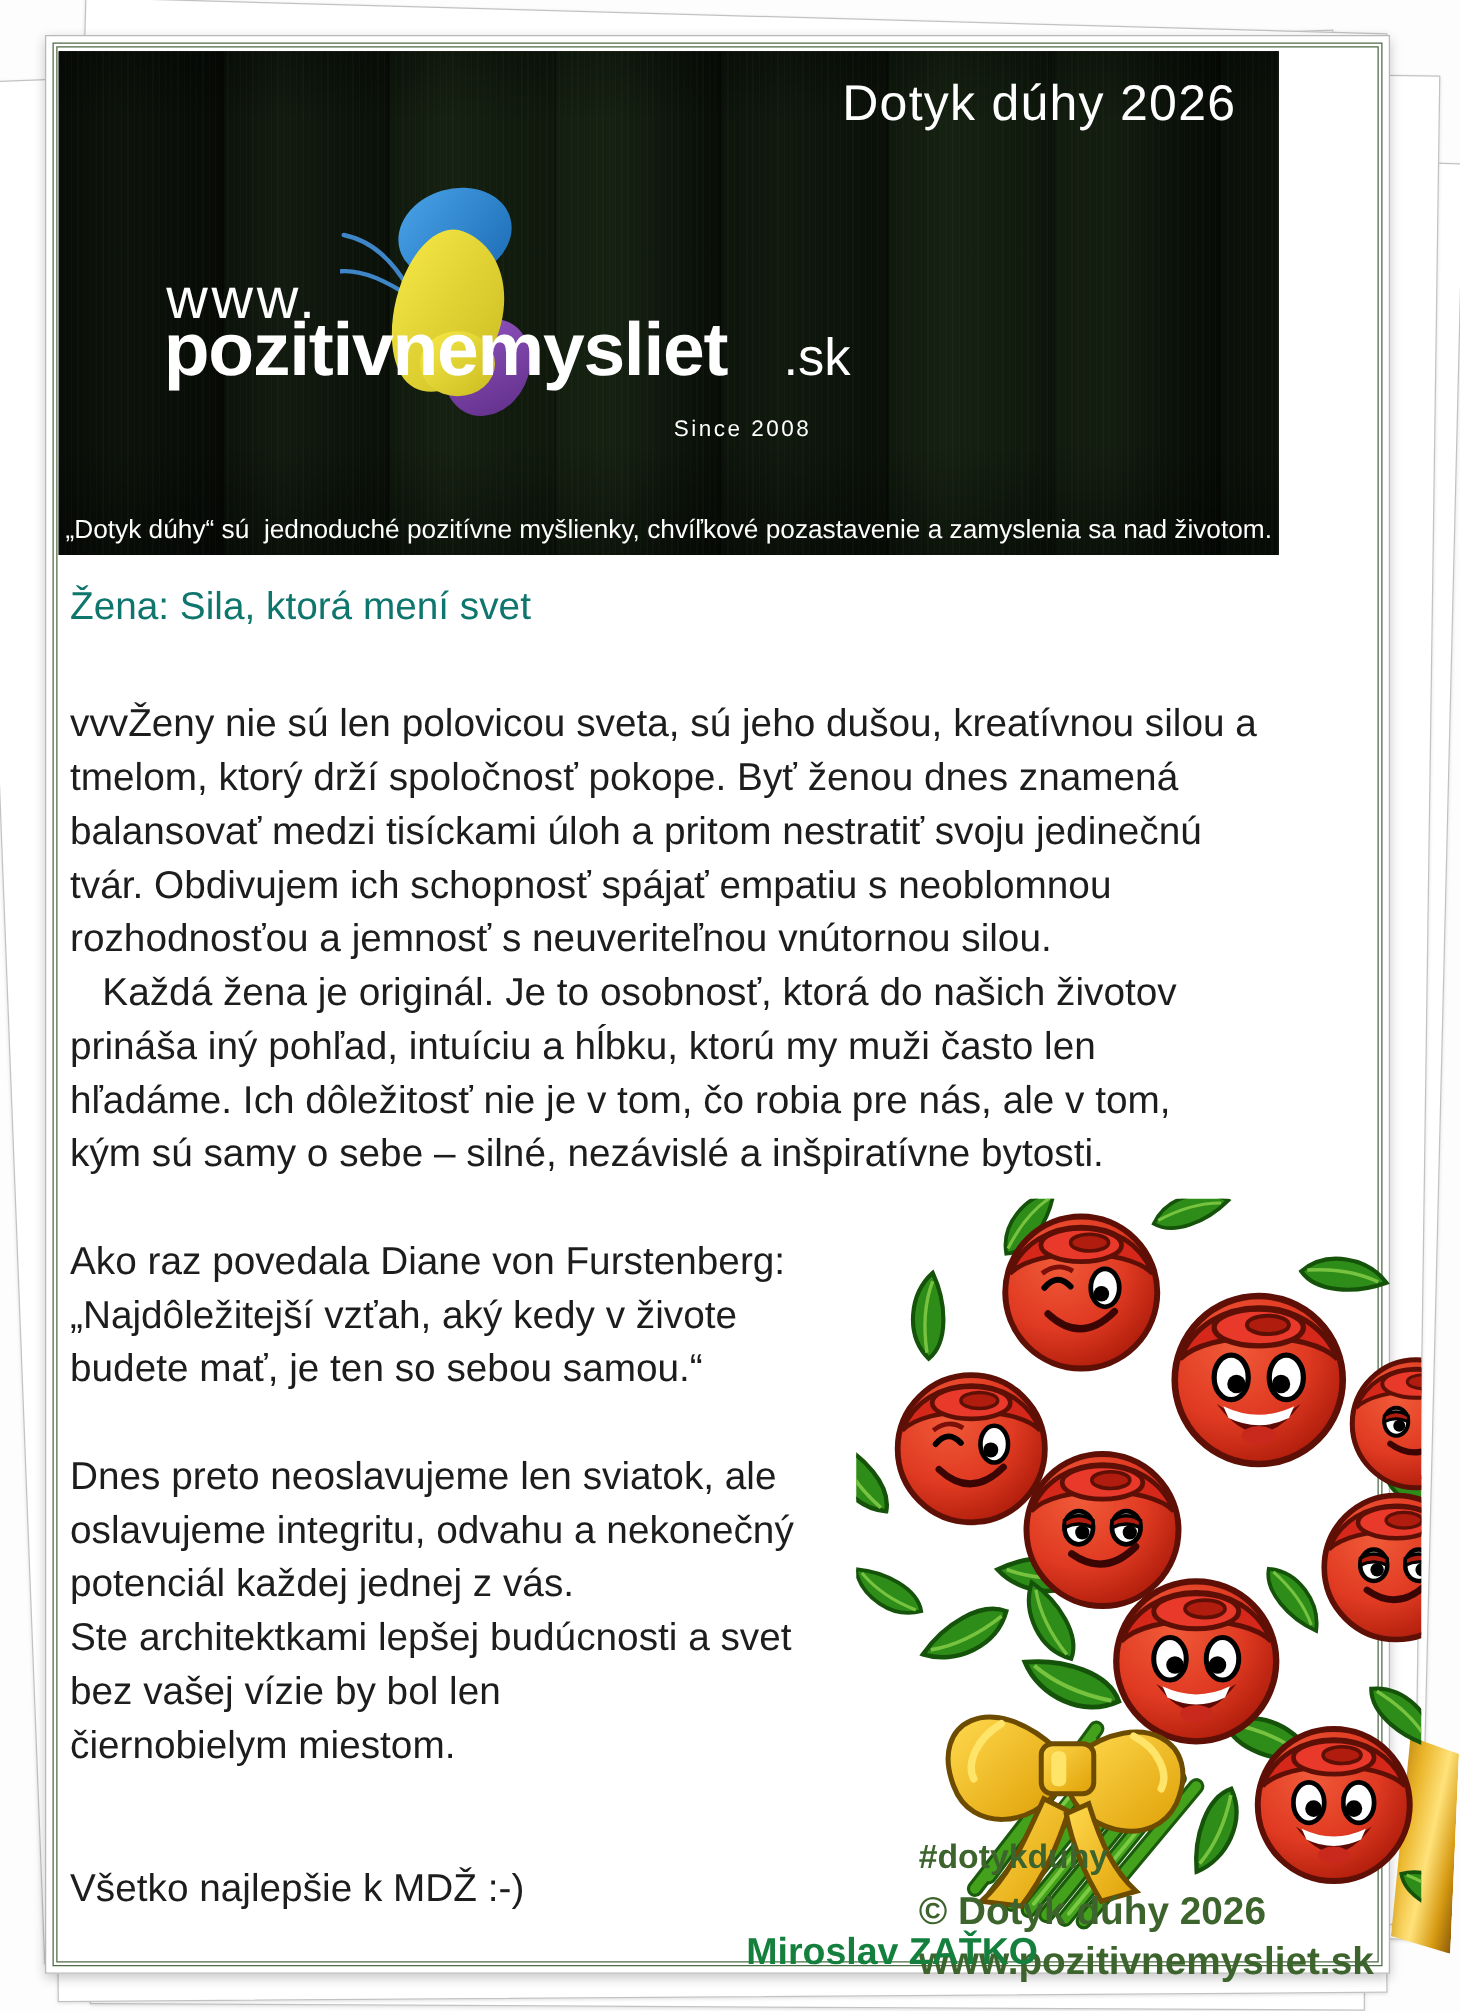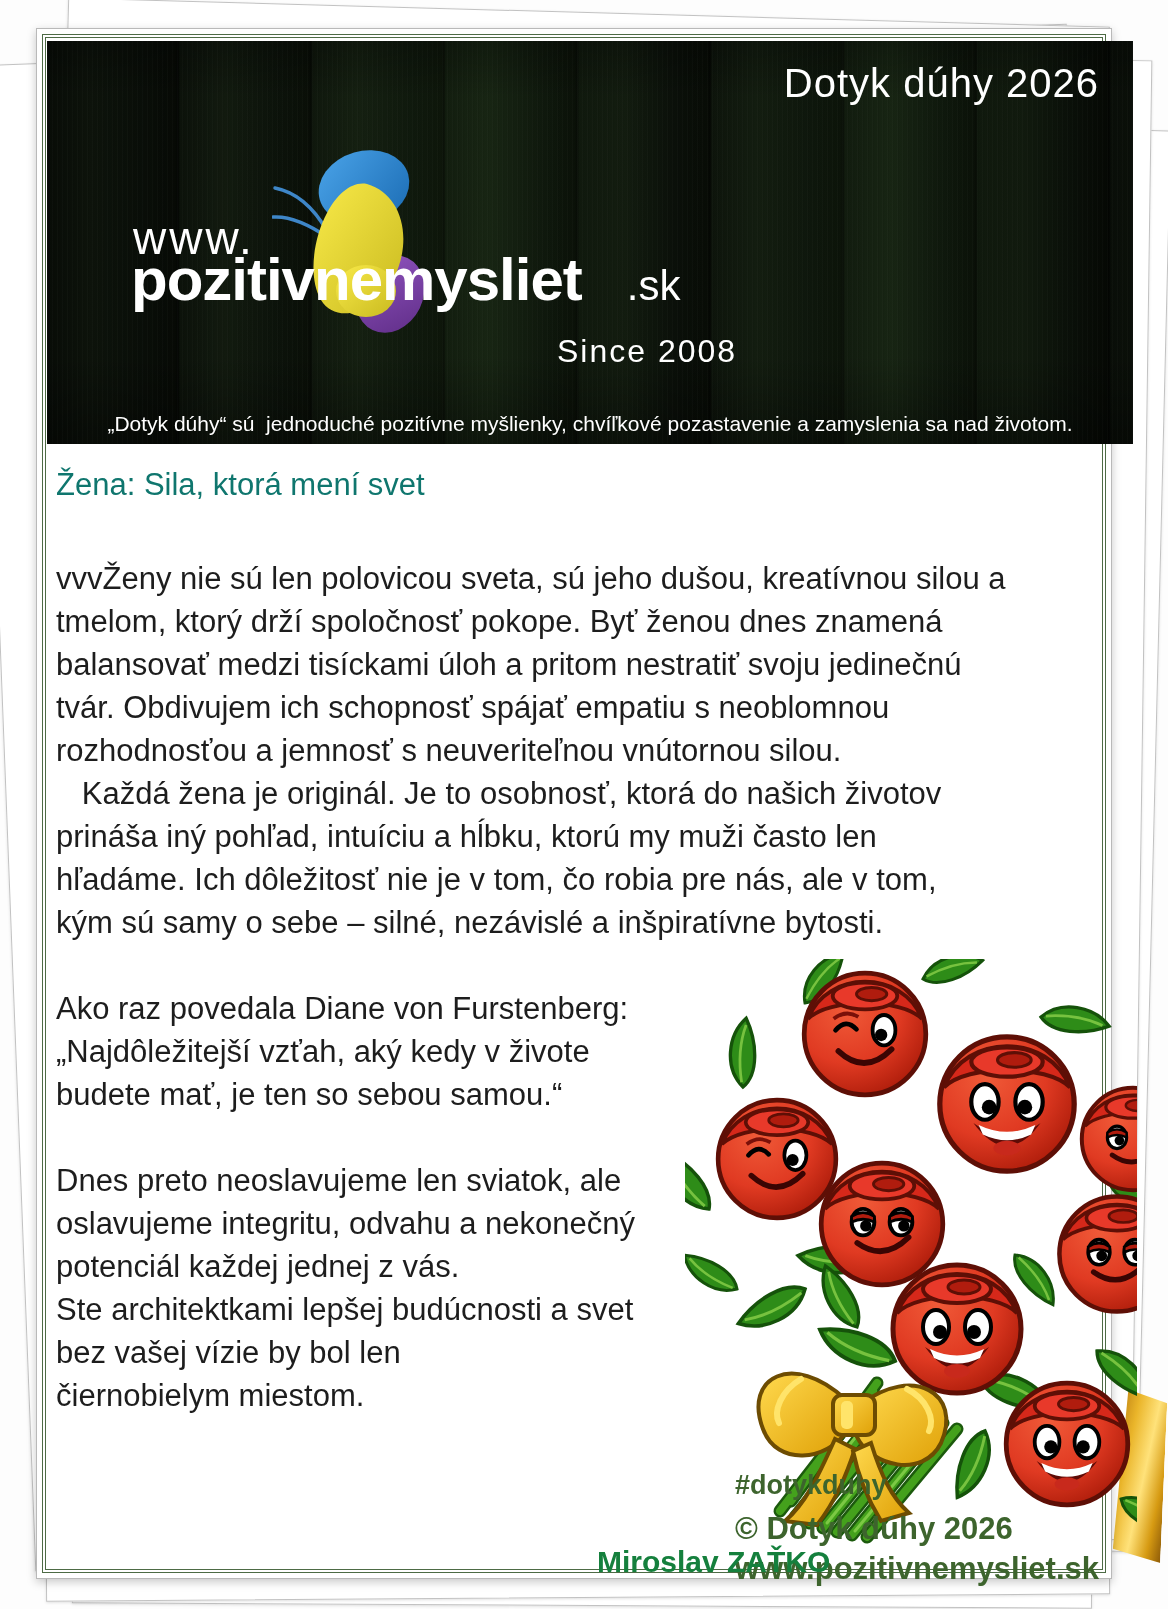--- a/index.html
+++ b/index.html
@@ -23,33 +23,33 @@
   .sheet-bot1{left:46px;top:1568px;width:1062px;height:28px;transform:rotate(-.4deg);z-index:2;}
   .sheet-bot2{left:72px;top:1584px;width:1018px;height:20px;transform:rotate(.3deg);z-index:1;}
 
   
   .main-sheet{position:absolute;left:36px;top:28px;width:1074px;height:1549px;background:#fff;
     border:1px solid #b9b9b9;box-shadow:0 3px 9px rgba(0,0,0,.22);z-index:10;}
   .frame{position:absolute;inset:5px;border:1px solid #4d6b45;pointer-events:none;}
   .frame-inner{position:absolute;inset:2px;border:1px solid #4d6b45;}
 
   
-  .header-wood{position:absolute;left:10px;top:12px;width:1086px;height:403px;overflow:hidden;
+  .header-wood{position:absolute;left:10px;top:12px;width:976px;height:403px;overflow:hidden;
     background:
       repeating-linear-gradient(90deg,rgba(255,255,255,.02) 0 1px,rgba(0,0,0,.05) 1px 2px,transparent 2px 5px),
       linear-gradient(180deg,rgba(0,0,0,.28) 0%,rgba(0,0,0,0) 14%,rgba(0,0,0,0) 78%,rgba(0,0,0,.38) 100%),
       linear-gradient(90deg,rgba(0,0,0,.42) 0%,rgba(0,0,0,.05) 17%,rgba(42,74,32,.20) 40%,rgba(0,0,0,.12) 58%,rgba(46,82,36,.16) 78%,rgba(0,0,0,.38) 100%),
       repeating-linear-gradient(90deg,#0e150c 0px,#131c10 45px,#0b110a 100px,#080c06 128px,#040603 131px,#0e150c 133px),
       #0c120b;}
   .header-title{position:absolute;right:34px;top:20px;color:#fff;font-size:40px;letter-spacing:1px;}
   .butterfly{position:absolute;left:225px;top:98px;}
   .logo-www{position:absolute;left:86px;top:170px;color:#fff;font-size:46px;letter-spacing:3px;}
   .logo-brand{position:absolute;left:84px;top:204px;color:#fff;font-size:60px;font-weight:700;letter-spacing:-1px;white-space:nowrap;}
   .logo-brand .tld{font-size:42px;font-weight:400;letter-spacing:0;margin-left:45px;}
-  .logo-since{position:absolute;left:510px;top:292px;color:#fff;font-size:32px;letter-spacing:2px;text-align:right;}
+  .logo-since{position:absolute;left:492px;top:292px;color:#fff;font-size:18px;letter-spacing:2px;text-align:right;}
   .tagline{position:absolute;left:0;bottom:8px;width:100%;text-align:center;color:#fff;font-size:21px;white-space:pre-wrap;}
 
   
   .article-title{position:absolute;left:19px;top:438px;color:#0f766e;font-size:31px;}
   .para{position:absolute;left:19px;color:#1d1d1d;font-size:31px;line-height:43px;white-space:pre-wrap;}
   .p1{top:528px;width:1040px;}
   .p2{top:958px;width:680px;}
   .p3{top:1130px;width:680px;}
   .p4{top:1460px;width:680px;}
 
@@ -127,20 +127,21 @@
 kým sú samy o sebe – silné, nezávislé a inšpiratívne bytosti.</div>
     <div class="para p2">Ako raz povedala Diane von Furstenberg:
 „Najdôležitejší vzťah, aký kedy v živote
 budete mať, je ten so sebou samou.“</div>
     <div class="para p3">Dnes preto neoslavujeme len sviatok, ale
 oslavujeme integritu, odvahu a nekonečný
 potenciál každej jednej z vás.
 Ste architektkami lepšej budúcnosti a svet
 bez vašej vízie by bol len
 čiernobielym miestom.</div>
+    <div class="para p4">Všetko najlepšie k MDŽ :-)</div>
 
     <svg class="roses" width="452" height="588" viewBox="0 0 452 588">
       <defs>
         <radialGradient id="roseG" cx="35%" cy="30%" r="80%">
           <stop offset="0" stop-color="#f05a38"></stop>
             <stop offset="55%" stop-color="#e03a22"></stop>
             <stop offset="1" stop-color="#a81908"></stop>
         </radialGradient>
         <linearGradient id="bowG" x1="0" y1="0" x2="1" y2="1">
           <stop offset="0" stop-color="#ffd94e"></stop>

